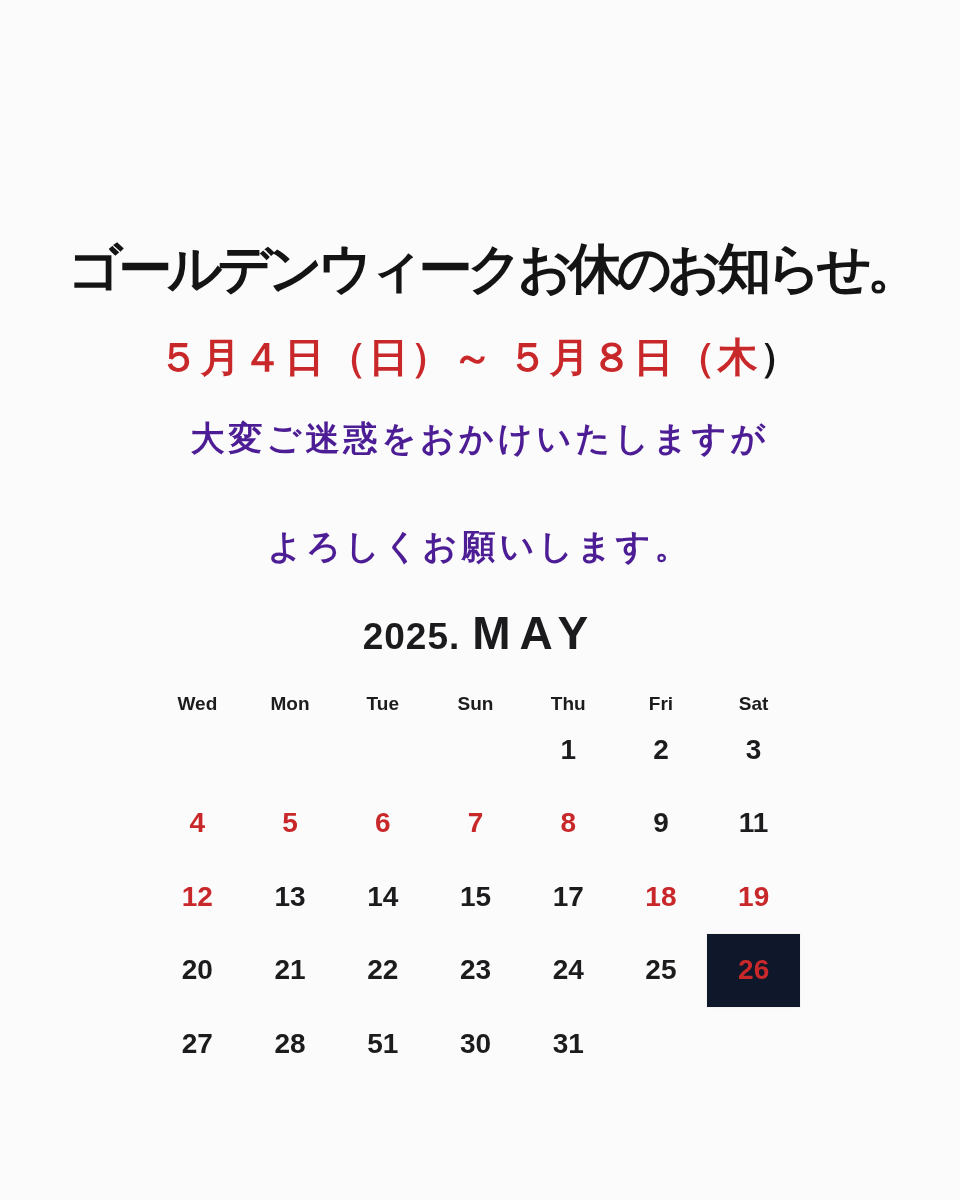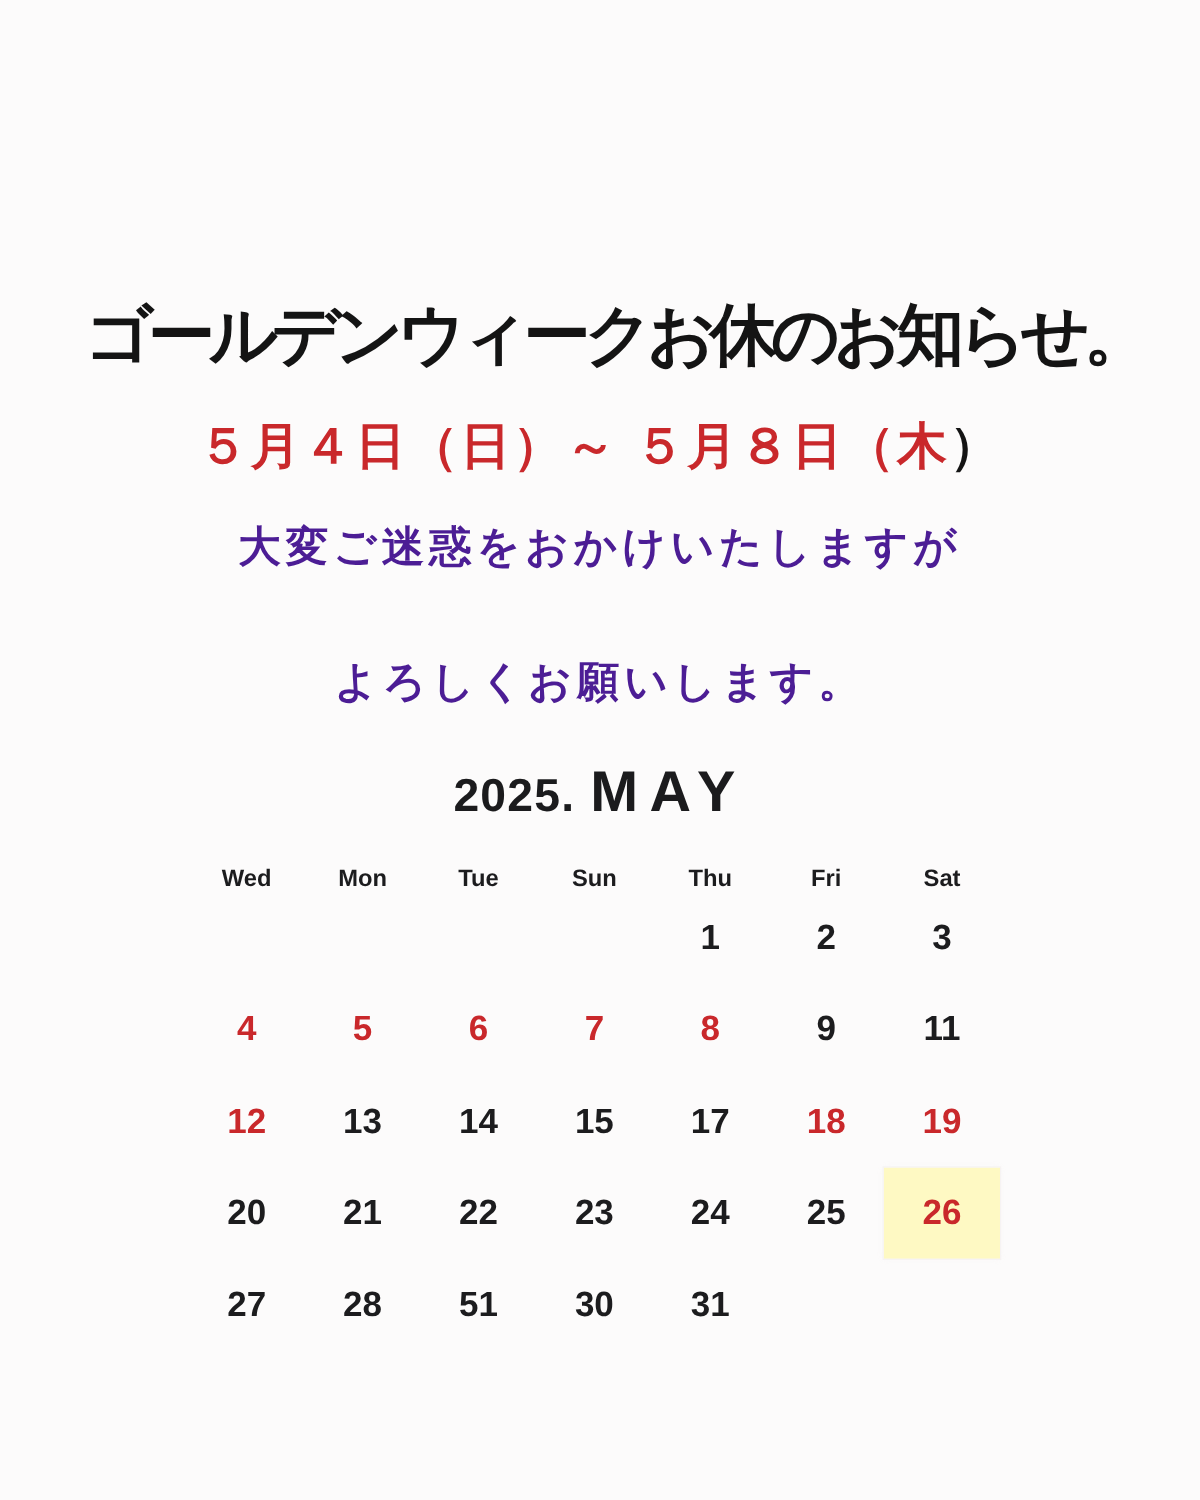--- a/index.html
+++ b/index.html
@@ -61,21 +61,21 @@
   }
   .cal-cell.head {
     height: 32px;
     font-size: 19px; font-weight: 700; color: #1c1c1e;
   }
   .cal-cell.day {
     font-size: 28px; font-weight: 600; color: #1c1c1e;
   }
   .cal-cell.day.red { color: #c9282b; }
   .cal-cell.day.hl {
-    background: #fef9c3;
+    background: #0f172a;
     outline: 1px solid #f6f3f3;
     box-shadow: 0 0 6px rgba(250, 247, 247, 0.9);
   }
 </style>
 </head>
 <body>
 
 <div class="page">
 
   <h1 class="notice-title">ゴールデンウィークお休のお知らせ。</h1>

